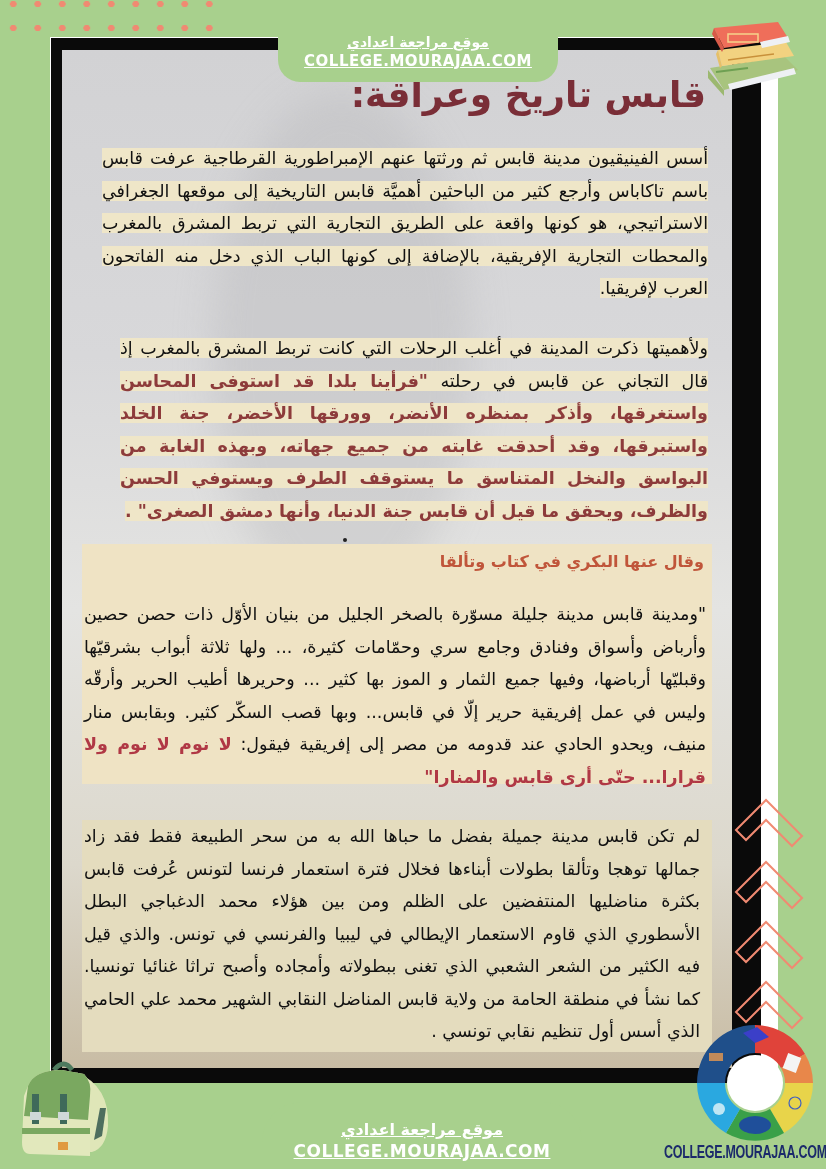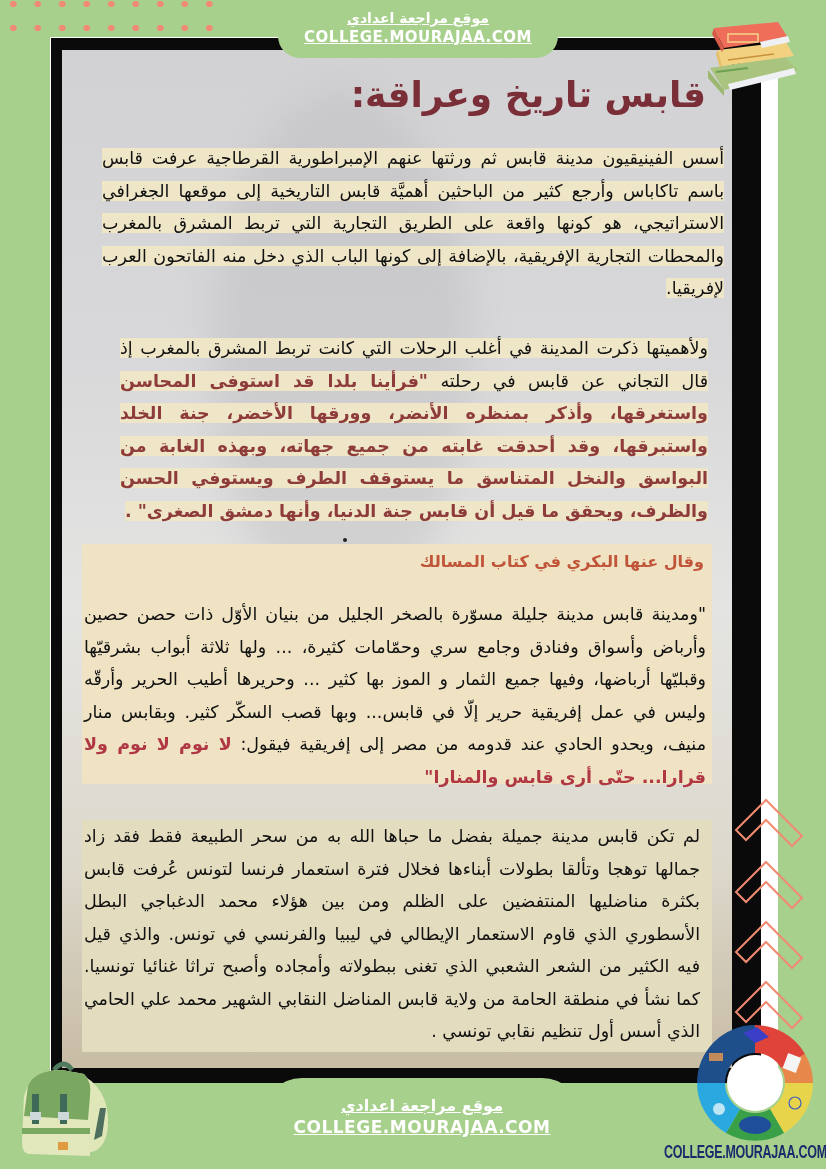--- a/index.html
+++ b/index.html
@@ -46,41 +46,41 @@
     font-size: 36px; color: #7a2e37; direction: rtl; text-align: right;
   }
   .para {
     position: absolute; direction: rtl; text-align: justify;
     font-family: "DejaVu Sans", sans-serif;
     font-size: 17.5px; line-height: 32.5px; color: #111;
     text-align-last: right;
   }
   .hl { background: #efe6c8; }
   .quote { color: #8d3b3b; font-weight: bold; }
-  .p1 { left: 20px; right: 8px; top: 92px; margin-left: 20px; }
+  .p1 { left: 20px; right: 24px; top: 92px; margin-left: 20px; }
   .p2 { left: 20px; right: 24px; top: 282px; margin-left: 38px; }
   .box3 {
     position: absolute; left: 20px; right: 20px; top: 494px; height: 240px;
     background: #efe3c4;
   }
   .h3 {
     position: absolute; right: 28px; top: 502px; direction: rtl;
     font-size: 16px; font-weight: bold; color: #c0553a;
   }
   .p3 { left: 22px; right: 26px; top: 548px; }
   .red { color: #b03845; font-weight: bold; }
   .box4 {
     position: absolute; left: 20px; right: 20px; top: 770px; height: 232px;
     background: #e4dcbe;
   }
   .p4 { left: 22px; right: 32px; top: 770px; }
   
   .site-banner {
     position: absolute; background: #a8d08d; text-align: center;
-    color: #fff; font-family: "DejaVu Sans", sans-serif;
+    color: #fff; font-family: "DejaVu Sans", sans-serif; margin-top: 24px;
   }
   .top-banner { left: 278px; top: 0; width: 280px; height: 58px; border-radius: 0 0 22px 22px; padding-top: 10px; }
   .bottom-banner { left: 262px; top: 1078px; width: 320px; height: 91px; border-radius: 40px 40px 0 0; padding-top: 18px; }
   .site-ar { font-size: 14px; text-decoration: underline; font-weight: bold; direction: rtl; }
   .site-en { font-size: 15px; text-decoration: underline; letter-spacing: 0.5px; font-weight: bold; margin-top: 2px; }
   .bottom-banner .site-ar { font-size: 16px; }
   .bottom-banner .site-en { font-size: 17px; }
   
   .books { position: absolute; left: 698px; top: 10px; width: 108px; height: 86px; }
   
@@ -110,21 +110,21 @@
     <span class="hl">أسس الفينيقيون مدينة قابس ثم ورثتها عنهم الإمبراطورية القرطاجية عرفت قابس باسم تاكاباس وأرجع كثير من الباحثين أهميَّة قابس التاريخية إلى موقعها الجغرافي الاستراتيجي، هو كونها واقعة على الطريق التجارية التي تربط المشرق بالمغرب والمحطات التجارية الإفريقية، بالإضافة إلى كونها الباب الذي دخل منه الفاتحون العرب لإفريقيا.</span>
   </div>
 
   <div class="para p2">
     <span class="hl">ولأهميتها ذكرت المدينة في أغلب الرحلات التي كانت تربط المشرق بالمغرب إذ قال التجاني عن قابس في رحلته </span><span class="hl quote">"فرأينا بلدا قد استوفى المحاسن واستغرقها، وأذكر بمنظره الأنضر، وورقها الأخضر، جنة الخلد واستبرقها، وقد أحدقت غابته من جميع جهاته، وبهذه الغابة من البواسق والنخل المتناسق ما يستوقف الطرف ويستوفي الحسن والظرف، ويحقق ما قيل أن قابس جنة الدنيا، وأنها دمشق الصغرى" .</span>
   </div>
 
   <div class="dot-mark"></div>
 
   <div class="box3"></div>
-  <div class="h3">وقال عنها البكري في كتاب المسالك</div>
+  <div class="h3">وقال عنها البكري في كتاب وتألقا</div>
   <div class="para p3">
     <span>"ومدينة قابس مدينة جليلة مسوّرة بالصخر الجليل من بنيان الأوّل ذات حصن حصين وأرباض وأسواق وفنادق وجامع سري وحمّامات كثيرة، ... ولها ثلاثة أبواب بشرقيّها وقبليّها أرباضها، وفيها جميع الثمار و الموز بها كثير ... وحريرها أطيب الحرير وأرقّه وليس في عمل إفريقية حرير إلّا في قابس... وبها قصب السكّر كثير. وبقابس منار منيف، ويحدو الحادي عند قدومه من مصر إلى إفريقية فيقول: </span><span class="red">لا نوم لا نوم ولا قرارا... حتّى أرى قابس والمنارا"</span>
   </div>
 
   <div class="box4"></div>
   <div class="para p4">لم تكن قابس مدينة جميلة بفضل ما حباها الله به من سحر الطبيعة فقط فقد زاد جمالها توهجا وتألقا بطولات أبناءها فخلال فترة استعمار فرنسا لتونس عُرفت قابس بكثرة مناضليها المنتفضين على الظلم ومن بين هؤلاء محمد الدغباجي البطل الأسطوري الذي قاوم الاستعمار الإيطالي في ليبيا والفرنسي في تونس. والذي قيل فيه الكثير من الشعر الشعبي الذي تغنى ببطولاته وأمجاده وأصبح تراثا غنائيا تونسيا. كما نشأ في منطقة الحامة من ولاية قابس المناضل النقابي الشهير محمد علي الحامي الذي أسس أول تنظيم نقابي تونسي .</div>
 </div>
 
 <div class="site-banner top-banner">
   <div class="site-ar">موقع مراجعة اعدادي</div>

